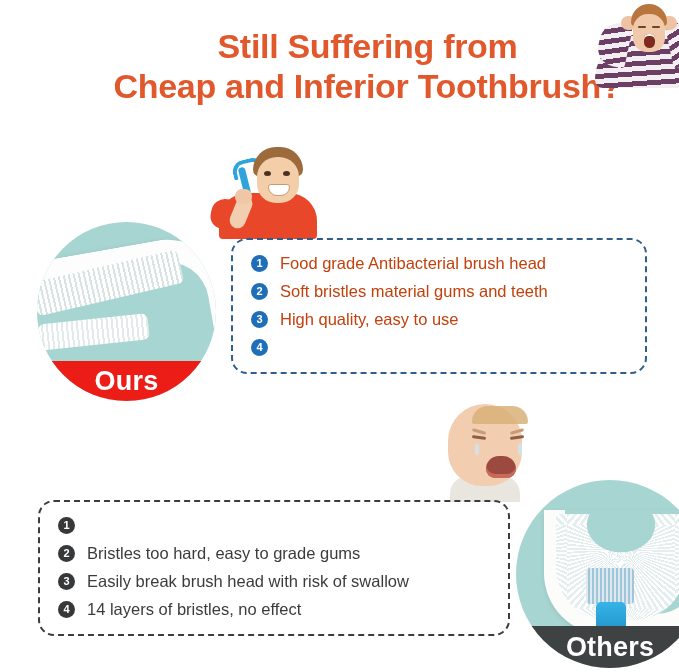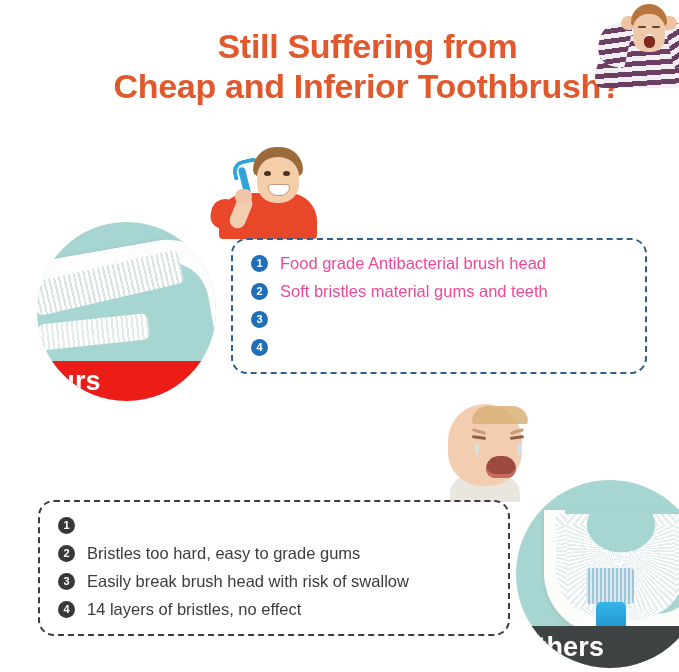--- a/index.html
+++ b/index.html
@@ -243,21 +243,21 @@
     position: absolute; left: 52px; top: 92px; width: 30px; height: 34px;
     background: linear-gradient(180deg, #36b4e8 0%, #1f8fc8 100%);
     border-radius: 5px 5px 3px 3px;
   }
 
   
   .badge {
     position: absolute;
     left: 0;
     width: 100%;
-    text-align: left;
+    text-align: center;
     color: #ffffff;
     font-weight: bold;
     font-family: "Liberation Sans", sans-serif;
     letter-spacing: 0.2px;
   }
   #ours-badge {
     bottom: 0;
     height: 40px;
     line-height: 40px;
     font-size: 27px;
@@ -310,21 +310,21 @@
     text-align: center;
     margin-right: 12px;
     font-family: "Liberation Sans", sans-serif;
   }
   .feature-text {
     font-size: 16.5px;
     white-space: nowrap;
     font-family: "Liberation Sans", sans-serif;
   }
   #ours-box .num-badge  { background: #1F6FB8; }
-  #ours-box .feature-text { color: #ec4899; }
+  #ours-box .feature-text { color: #c2410c; }
   #others-box .num-badge { background: #36383A; }
   #others-box .feature-text { color: #3A3C3D; }
 
   
   #vs-label {
     position: absolute;
     left: 288px; top: 414px;
     font-size: 42px;
     font-weight: bold;
     color: #12A0E0;
@@ -385,20 +385,21 @@
       <li class="feature-item">
         <span class="num-badge">1</span>
         <span class="feature-text">Food grade Antibacterial brush head</span>
       </li>
       <li class="feature-item">
         <span class="num-badge">2</span>
         <span class="feature-text">Soft bristles material gums and teeth</span>
       </li>
       <li class="feature-item">
         <span class="num-badge">3</span>
+        <span class="feature-text">High quality, easy to use</span>
       </li>
       <li class="feature-item">
         <span class="num-badge">4</span>
       </li>
     </ul>
   </div>
 
 
   <div class="photo" id="baby-photo">
     <div class="baby-body"></div>

